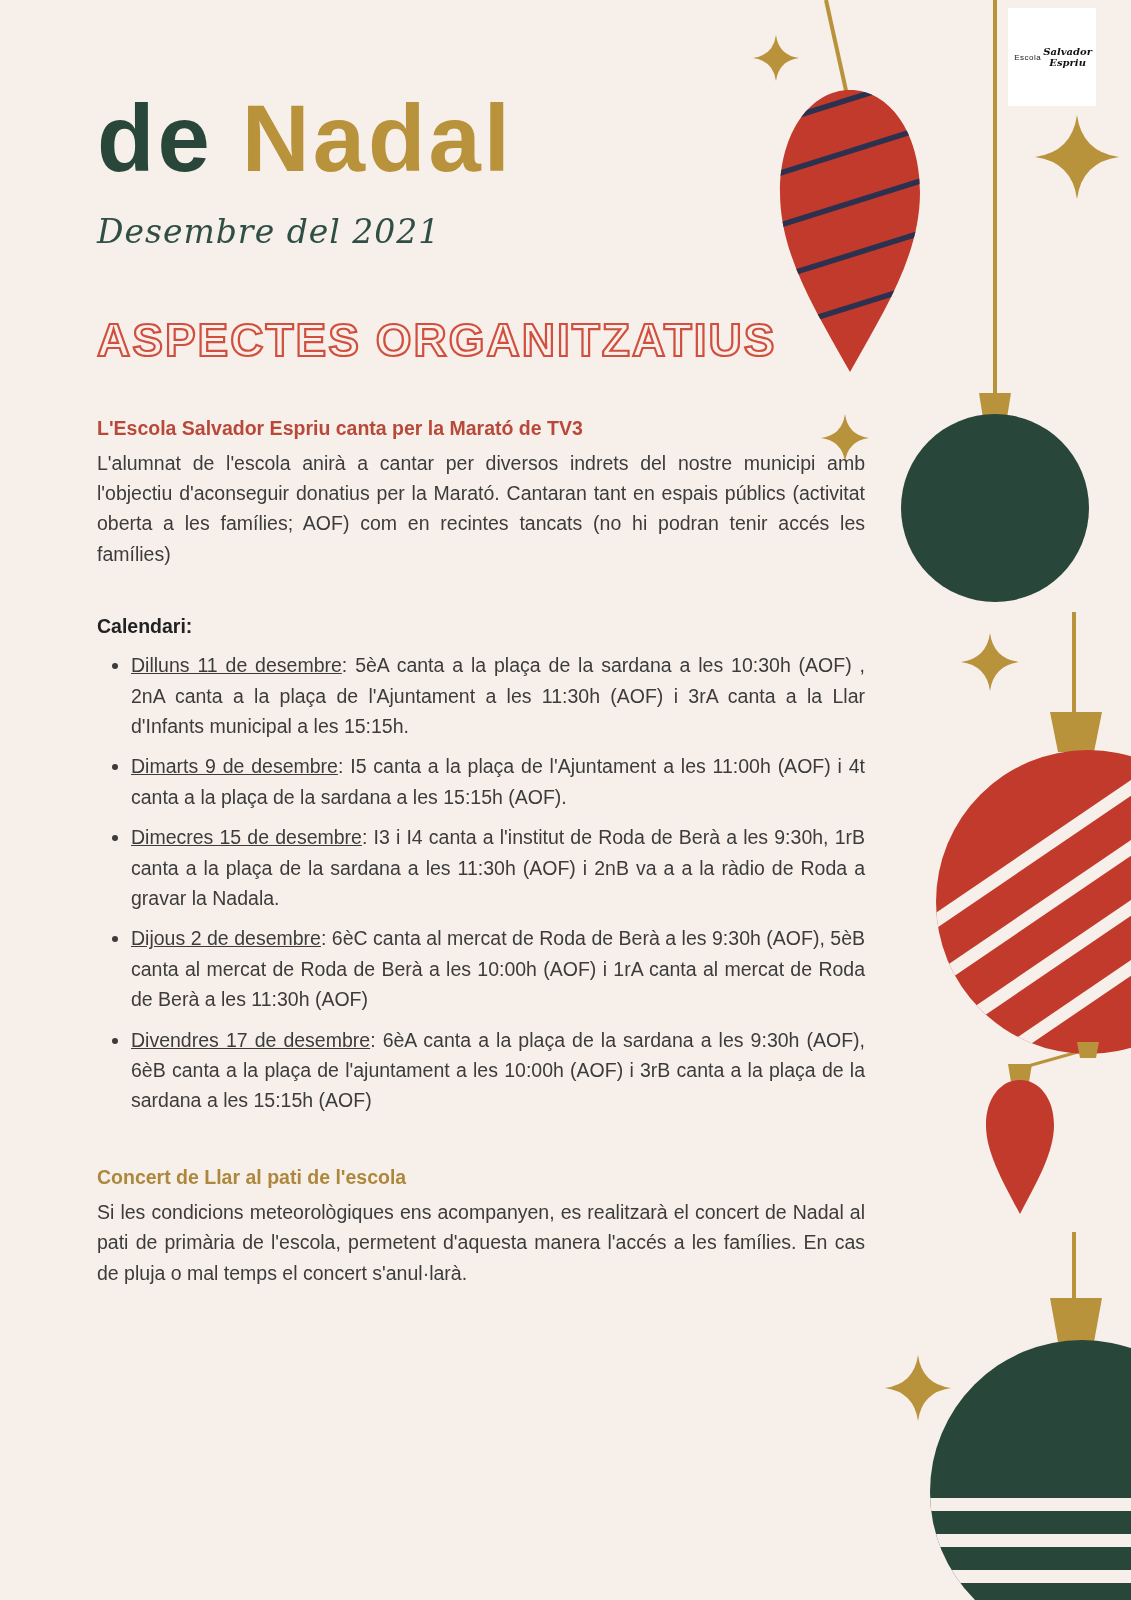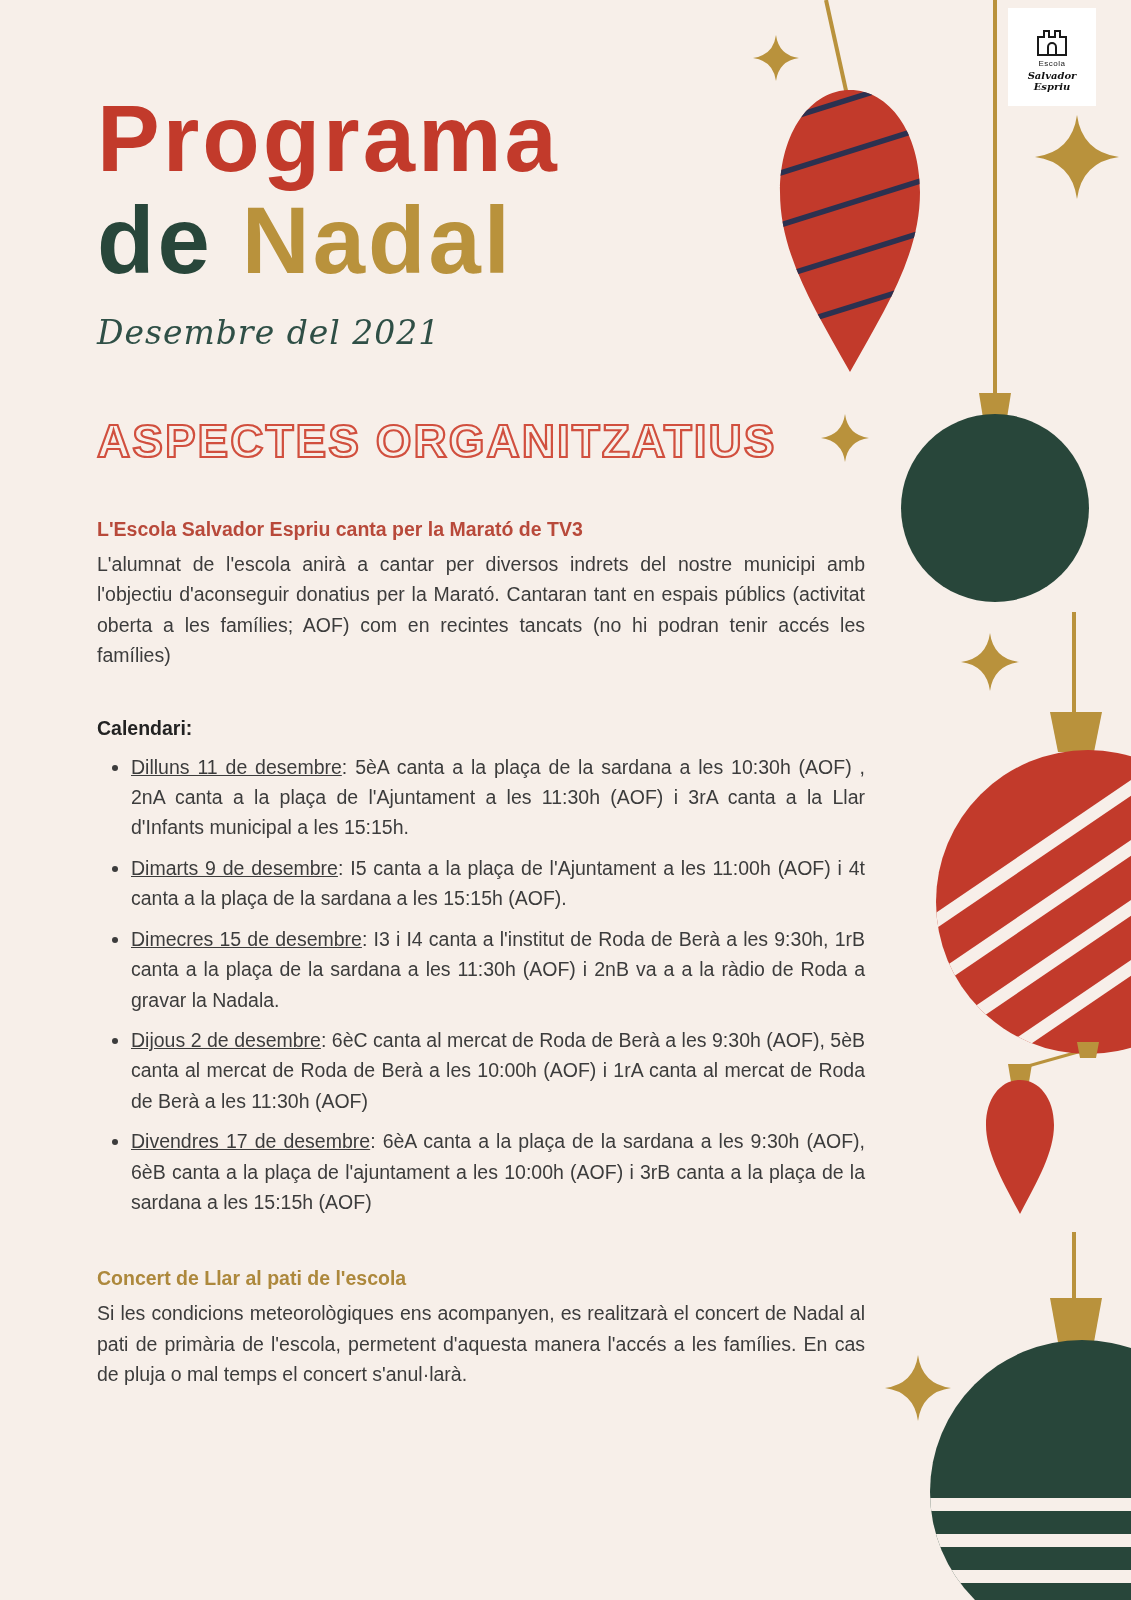--- a/index.html
+++ b/index.html
@@ -16,21 +16,21 @@
     position: absolute;
     left: 0; top: 0;
     width: 1131px; height: 1600px;
     pointer-events: none;
   }
   .logo {
     position: absolute;
     left: 1008px; top: 8px;
     width: 88px; height: 98px;
     background: #ffffff;
-    display: flex; flex-direction: column;
+    display: flex; flex-direction: row;
     align-items: center; justify-content: center;
     gap: 2px;
     box-sizing: border-box;
     padding: 4px;
   }
   .logo-l1 { font-size: 8px; color: #1a1a1a; letter-spacing: .5px; }
   .logo-l2 {
     font-family: "DejaVu Serif", serif;
     font-style: italic; font-weight: bold;
     font-size: 10px; color: #111; text-align: center; line-height: 1.1;
@@ -185,23 +185,20 @@
         <path d="M16,32 V24 a4,4 0 0 1 8,0 V32"></path>
       </g>
     </svg>
     <span class="logo-l1">Escola</span>
     <span class="logo-l2">Salvador Espriu</span>
   </div>
 
   <div class="content">
 
     <div class="title-line">
-      <span class="w-red">Programa</span>
-    </div>
-    <div class="title-line">
       <span class="w-green">de</span>
       <span class="w-gold">Nadal</span>
     </div>
 
     <div class="subtitle">Desembre del 2021</div>
 
     <div class="section-heading">ASPECTES ORGANITZATIUS</div>
 
     <h3 class="h-red">L'Escola Salvador Espriu canta per la Marató de TV3</h3>
     <p class="body">L'alumnat de l'escola anirà a cantar per diversos indrets del nostre municipi amb l'objectiu d'aconseguir donatius per la Marató. Cantaran tant en espais públics (activitat oberta a les famílies; AOF) com en recintes tancats (no hi podran tenir accés les famílies)</p>

